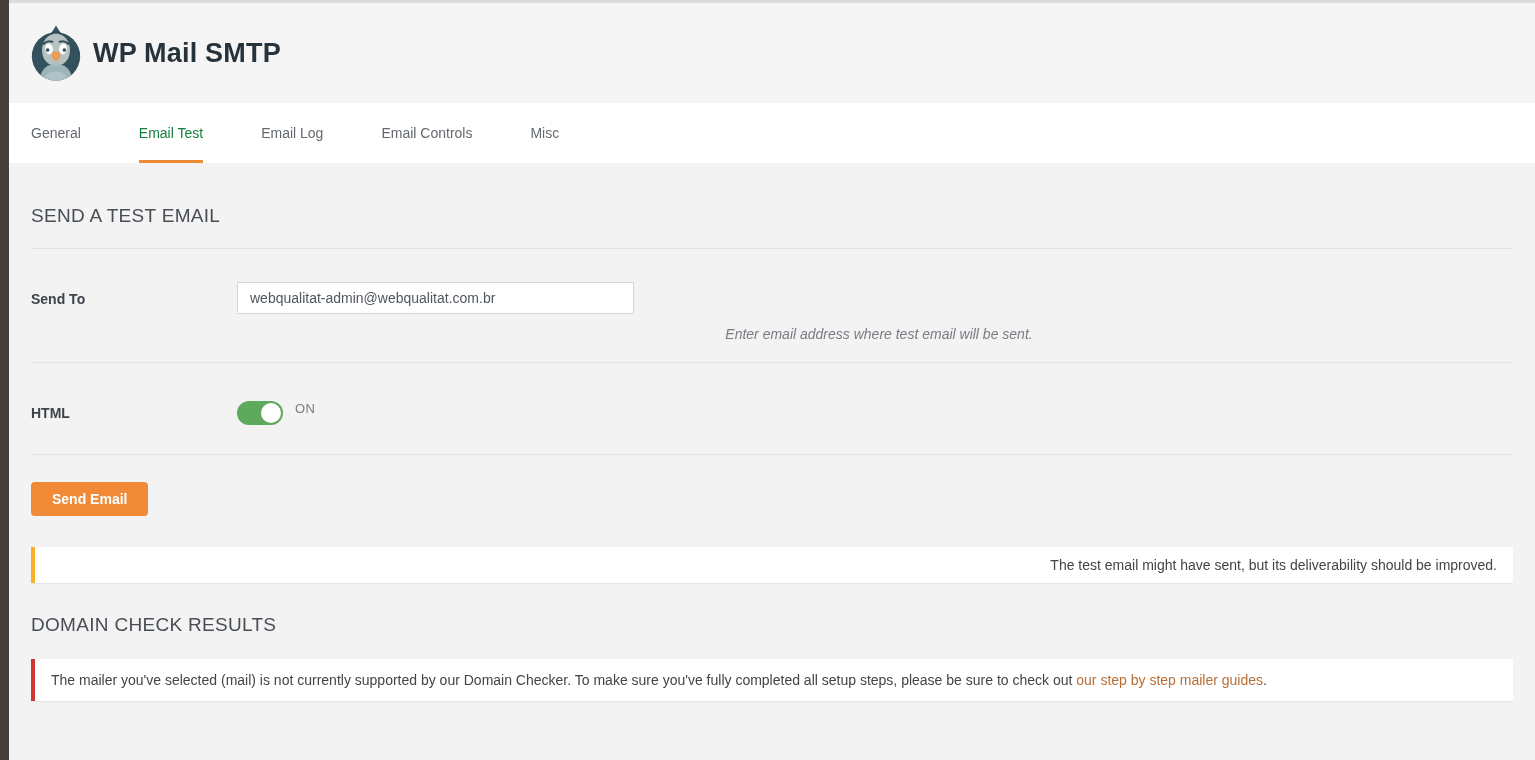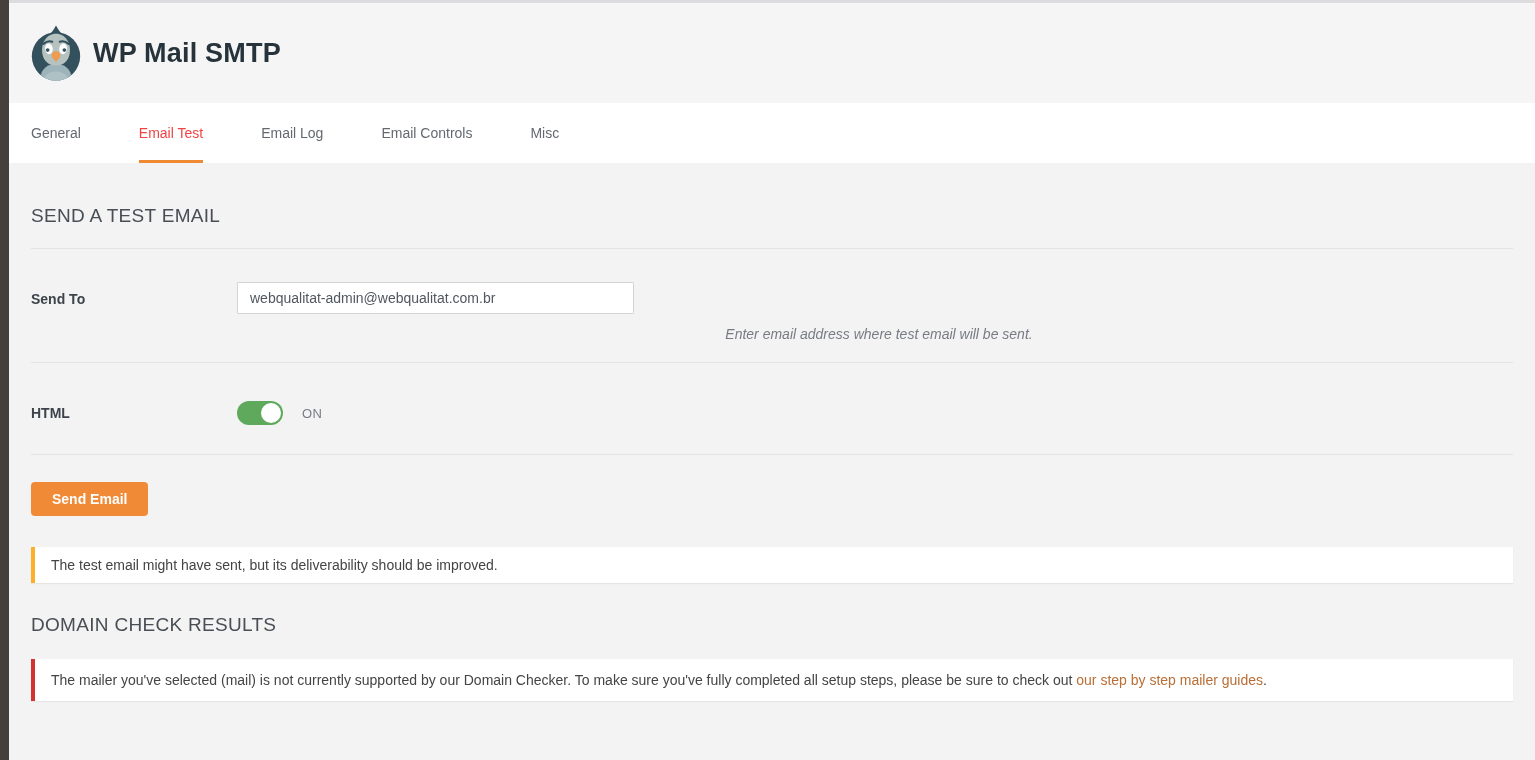--- a/index.html
+++ b/index.html
@@ -33,21 +33,21 @@
     height: 60px; background: #ffffff; display: flex; align-items: stretch;
     padding-left: 22px;
     gap: 26px;
   }
   .tab {
     display: flex; align-items: center; margin-right: 32px;
     font-size: 14px; color: #646970; cursor: pointer;
     border-bottom: 3px solid transparent; padding-top: 3px;
     text-decoration: none;
   }
-  .tab.active { color: #ef4444; border-bottom-color: #ee8a31; }
+  .tab.active { color: #15803d; border-bottom-color: #ee8a31; }
 
   
   .content { padding: 0 22px; }
   .section-heading {
     margin: 31px 0 0 0; font-size: 19px; font-weight: 400;
     color: #484e54; letter-spacing: 0.3px;
   }
   .section-heading.first { margin-top: 42px; }
 
   .form-area { margin-top: 21px; }
@@ -64,21 +64,21 @@
   .text-input {
     width: 397px; height: 32px; background: #fff;
     border: 1px solid #d5d5d7; border-radius: 1px;
     padding: 0 12px; font-size: 14px; color: #50575e;
     font-family: "Liberation Sans", sans-serif; outline: none;
   }
   .helper {
     margin: 12px 0 0 8px; font-size: 14px; font-style: italic; color: #787c82; text-align: center;
   }
 
-  .toggle-wrap { display: flex; align-items: center; gap: 7px; }
+  .toggle-wrap { display: flex; align-items: flex-start; }
   .toggle {
     width: 46px; height: 24px; border-radius: 12px; background: #5fa95c;
     position: relative; display: inline-block; cursor: pointer;
   }
   .toggle .knob {
     position: absolute; top: 2px; right: 2px; width: 20px; height: 20px;
     background: #fff; border-radius: 50%;
   }
   .toggle-state { margin-left: 12px; font-size: 13px; color: #787c82; letter-spacing: 0.4px; }
 
@@ -88,21 +88,21 @@
     height: 34px; padding: 0 21px; font-size: 14px; font-weight: 700;
     font-family: "Liberation Sans", sans-serif; cursor: pointer;
   }
 
   .notice {
     background: #ffffff; border-left: 4px solid #ccc;
     box-shadow: 0 1px 1px rgba(0,0,0,0.05);
     font-size: 14px; color: #444444;
   }
   .notice p { margin: 0; line-height: 16px; }
-  .notice-warning { border-left-color: #fcb02a; margin-top: 31px; padding: 10px 16px; }
+  .notice-warning { border-left-color: #fcb02a; margin-top: 31px; padding: 10px 16px; text-align: right; }
   .notice-error  { border-left-color: #d13531; margin-top: 23px; padding: 13px 16px; }
   .link { color: #b96e35; text-decoration: none; cursor: pointer; }
 </style>
 </head>
 <body>
 
 <div class="screen">
 
   <div class="admin-strip"></div>
 

